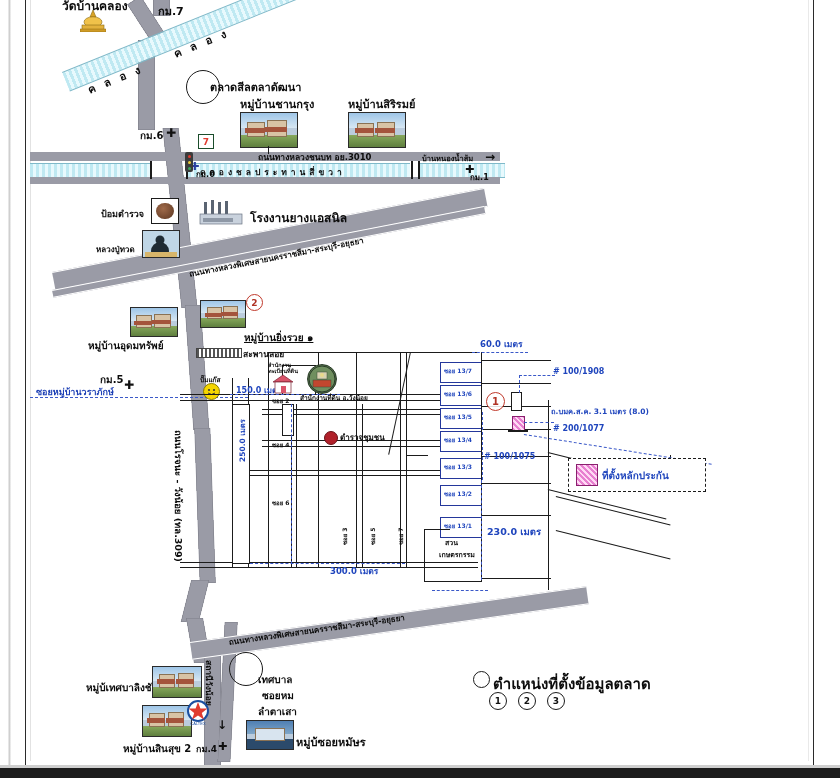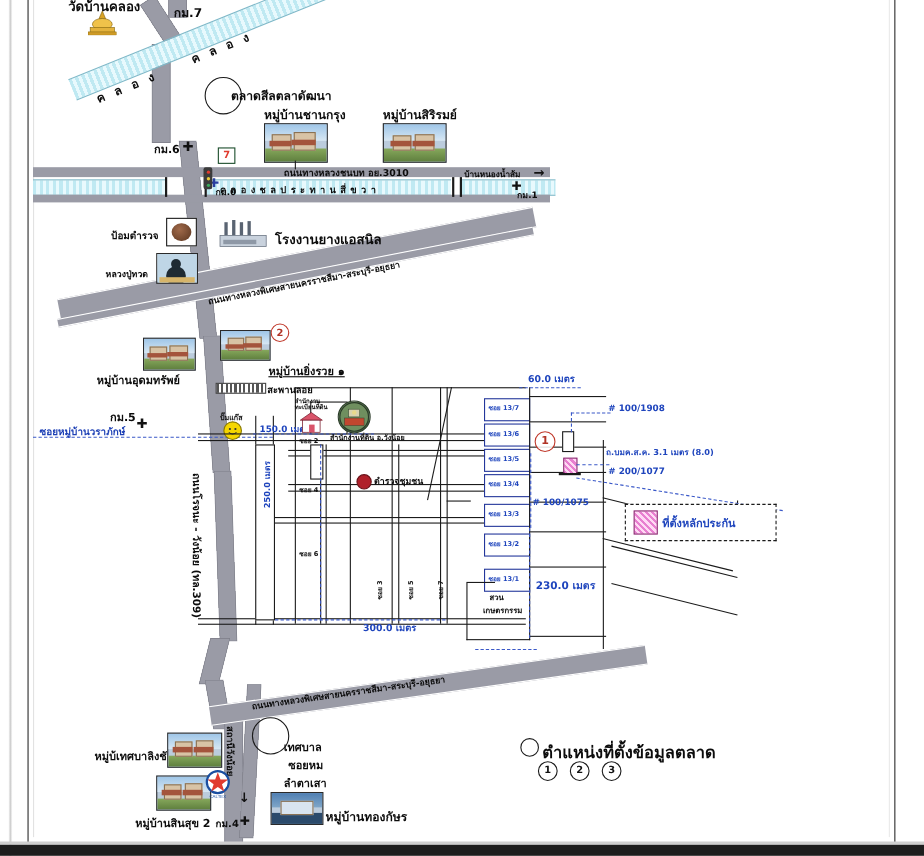--- a/index.html
+++ b/index.html
@@ -449,21 +449,21 @@
       <polygon points="12,2 14.4,8.6 21.4,8.6 15.8,12.9 17.9,19.6 12,15.5 6.1,19.6 8.2,12.9 2.6,8.6 9.6,8.6" fill="#e03b2f"></polygon>
       <text x="12" y="25" font-size="4" text-anchor="middle" fill="#1b4fa0" font-family="Liberation Sans, sans-serif">CALTEX</text>
     </svg>
   </div>
 
   <div class="photo" style="left:246px;top:720px;width:46px;height:28px;">
     <div class="sky" style="background:linear-gradient(#4f7fb3,#7fa6c8)"></div>
     <div class="grnd" style="background:#2b4a6b"></div>
     <div class="bld" style="left:8px;width:28px;height:11px;background:#d8e4ef;"></div>
   </div>
-  <div class="t th" style="left:296px;top:733px;font-size:11px;">หมู่บ้านทองกัษร</div>
+  <div class="t th" style="left:296px;top:733px;font-size:11px;">หมู่บ้ซอยหมัษร</div>
 
   <div class="circ" style="left:473px;top:671px;width:15px;height:15px;"></div>
   <div class="t th" style="left:493px;top:672px;font-size:15px;">ตำแหน่งที่ตั้งข้อมูลตลาด</div>
   <div class="numcirc blk" style="left:489px;top:692px;width:16px;height:16px;font-size:9px;">1</div>
   <div class="numcirc blk" style="left:518px;top:692px;width:16px;height:16px;font-size:9px;">2</div>
   <div class="numcirc blk" style="left:547px;top:692px;width:16px;height:16px;font-size:9px;">3</div>
 
   <div class="scan-bottom2"></div>
   <div class="scan-bottom"></div>
 </div>

